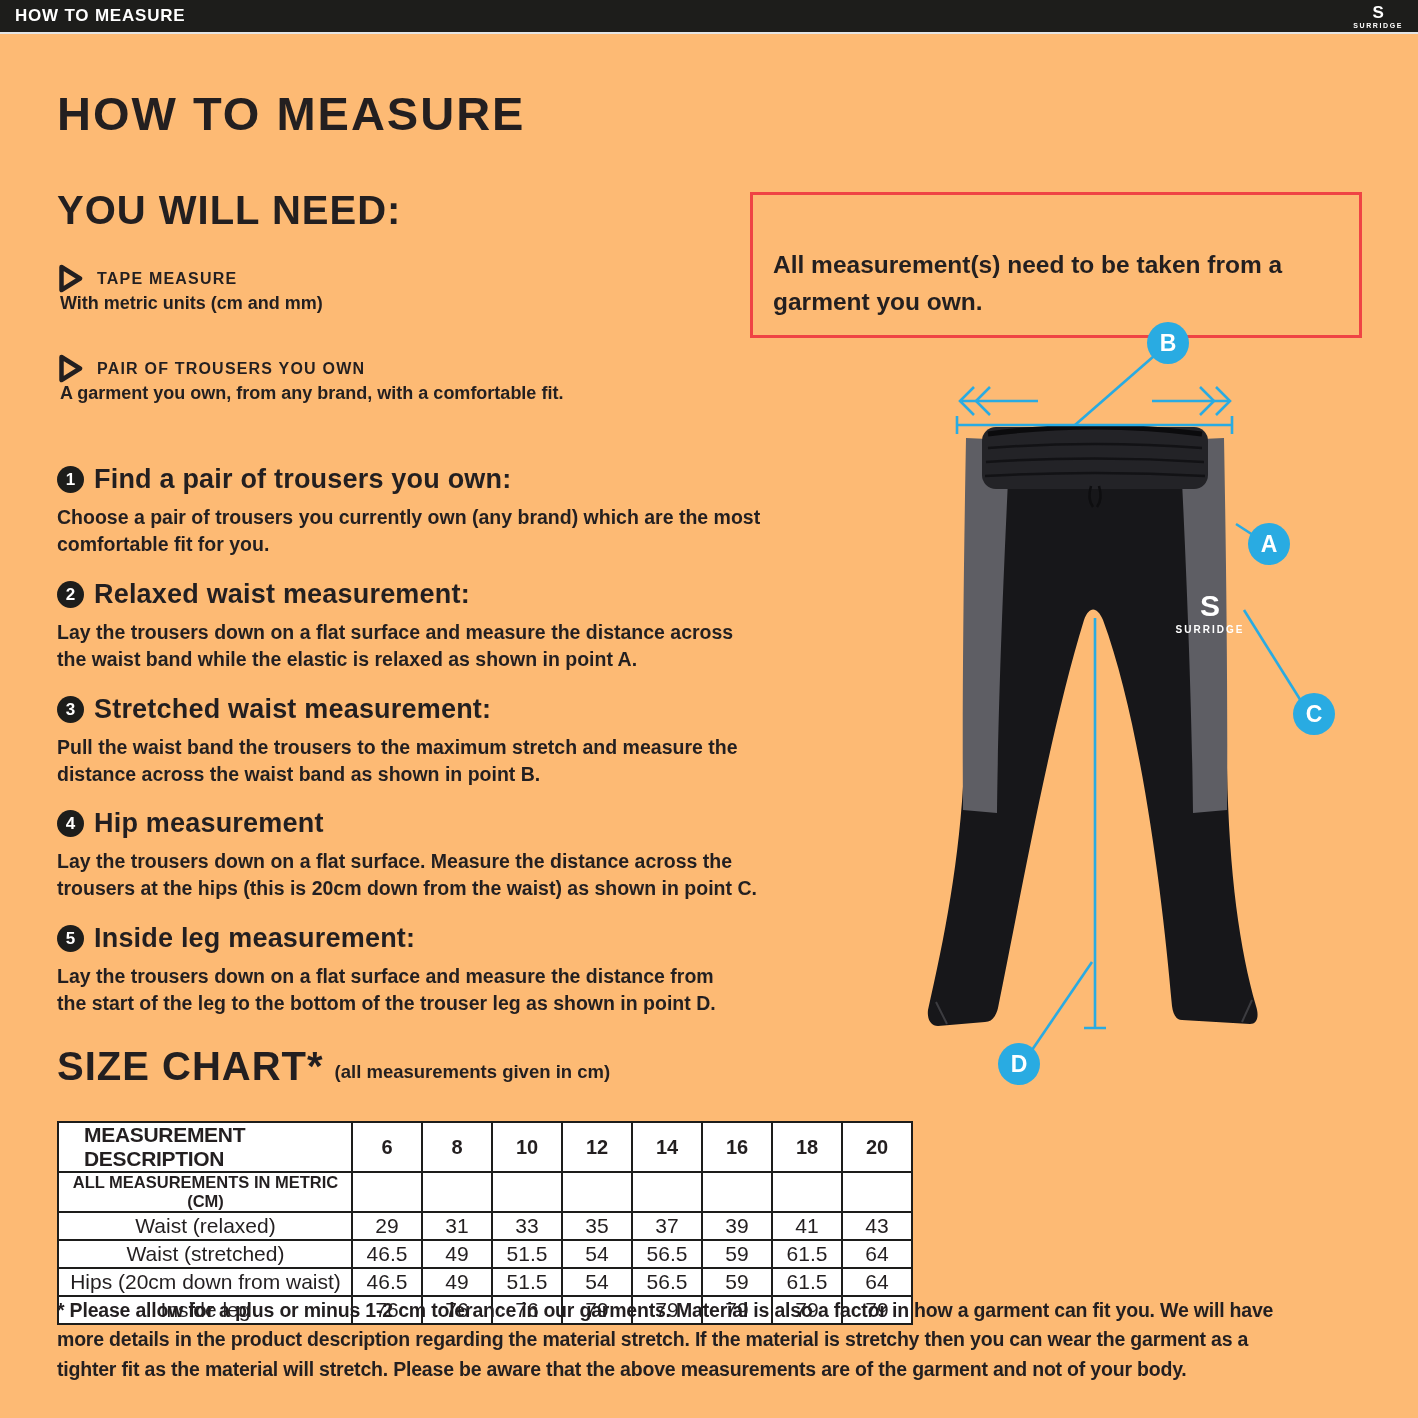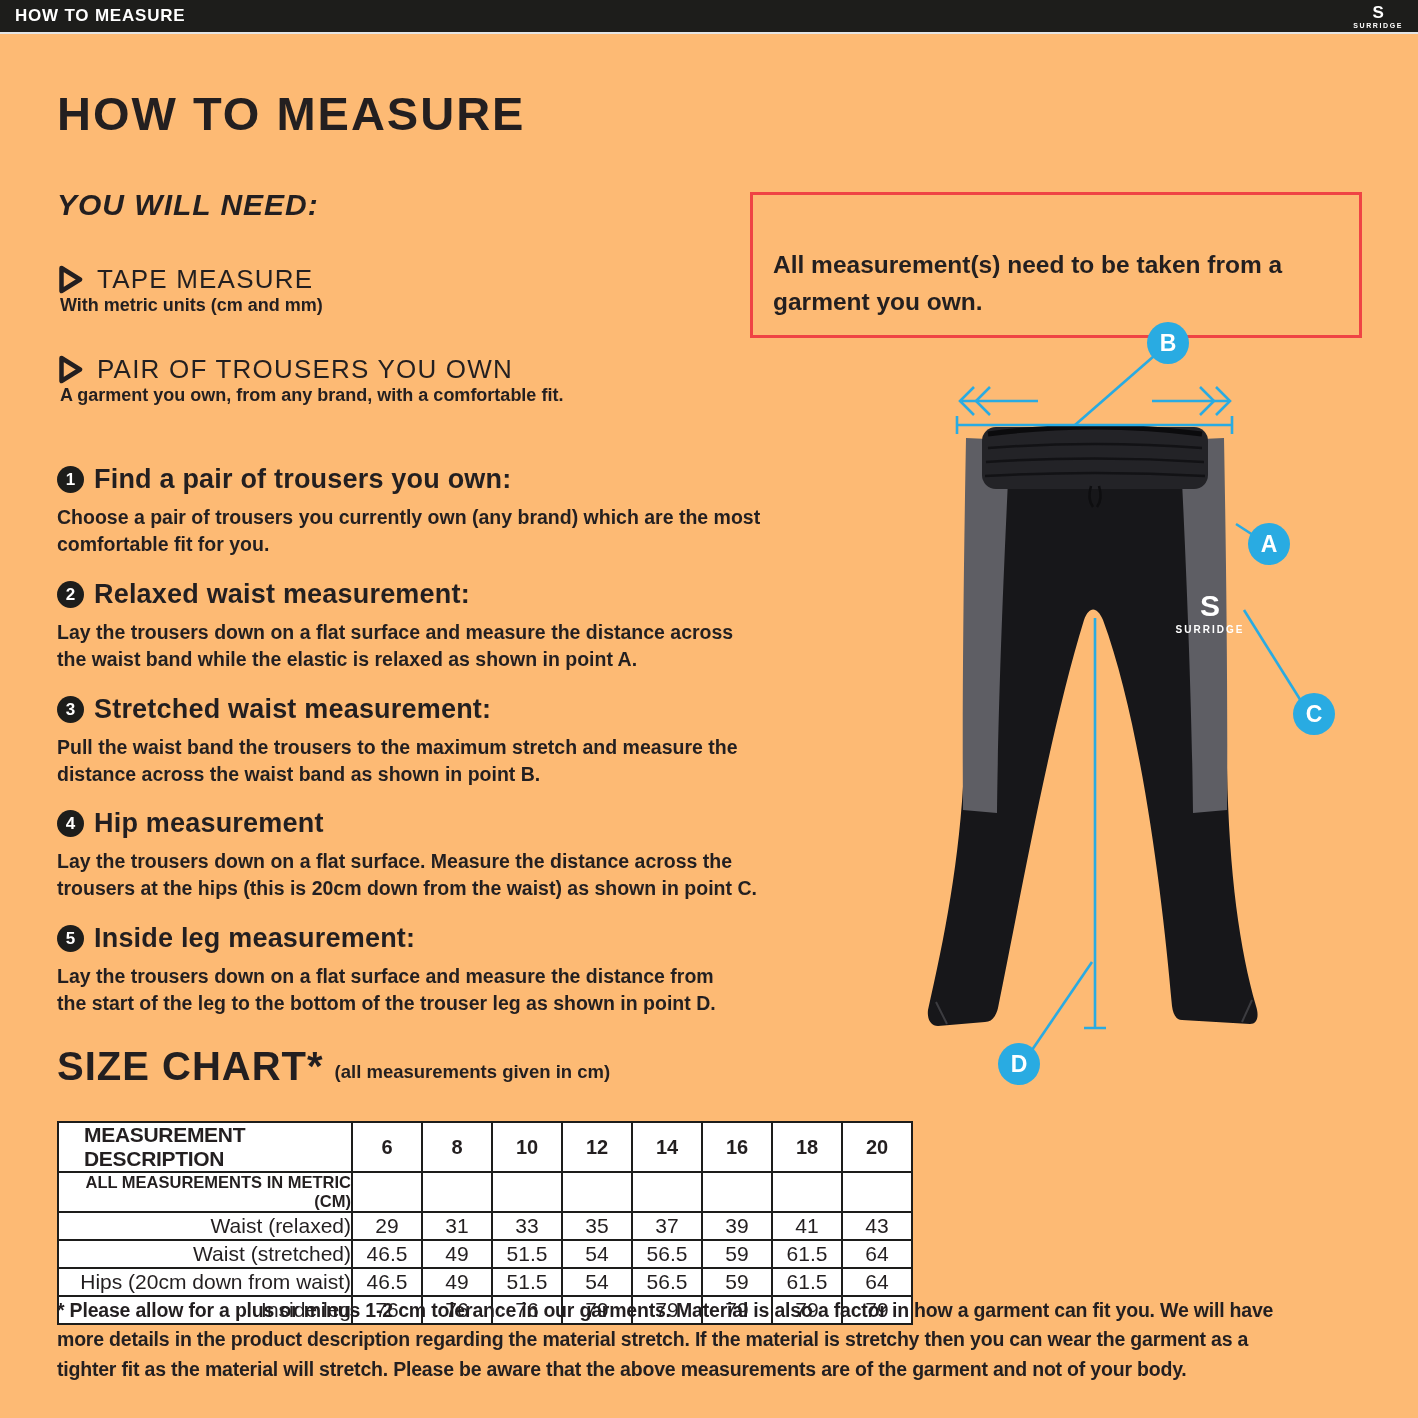--- a/index.html
+++ b/index.html
@@ -10,27 +10,27 @@
   .topbar{position:absolute;top:0;left:0;right:0;height:34px;background:#1d1d1b;
           display:flex;align-items:center;justify-content:space-between;
           padding:0 15px;box-sizing:border-box;border-bottom:2px solid #e4e4e4;}
   .topbar-title{color:#fff;font-size:17px;font-weight:700;letter-spacing:.8px;}
   .brand{display:flex;flex-direction:column;align-items:center;line-height:1;}
   .brand-mark{color:#fff;font-size:17px;font-weight:800;}
   .brand-name{color:#fff;font-size:7px;font-weight:700;letter-spacing:1.6px;margin-top:1px;}
 
   
   .page-title{position:absolute;left:57px;top:86px;margin:0;font-size:47px;font-weight:800;letter-spacing:2px;}
-  .need-heading{position:absolute;left:57px;top:188px;margin:0;font-size:30px;font-weight:800;letter-spacing:1px;font-style:italic;}
+  .need-heading{position:absolute;left:57px;top:188px;margin:0;font-size:40px;font-weight:800;letter-spacing:1px;}
 
   
   .need-item{position:absolute;left:57px;width:740px;}
   #need-0{top:264px;} #need-1{top:354px;}
   .need-row{display:flex;align-items:center;gap:13px;}
-  .need-label{font-size:26px;font-weight:400;letter-spacing:1.2px;}
+  .need-label{font-size:16px;font-weight:700;letter-spacing:1.2px;}
   .need-desc{font-size:18px;font-weight:700;padding-left:3px;}
 
   
   .step{position:absolute;left:57px;width:775px;}
   #step-0{top:464px;} #step-1{top:579px;} #step-2{top:694px;} #step-3{top:808px;} #step-4{top:923px;}
   .step-head{display:flex;align-items:center;gap:10px;}
   .badge{width:27px;height:27px;border-radius:50%;background:#1d1d1b;color:#fff;
          font-size:17px;font-weight:700;display:flex;align-items:center;justify-content:center;flex:0 0 27px;}
   .step-title{font-size:27px;font-weight:800;letter-spacing:.2px;}
   .step-body{margin-top:9px;font-size:19.5px;font-weight:700;line-height:1.38;white-space:pre-line;}
@@ -47,21 +47,21 @@
   .size-chart-head{position:absolute;left:57px;top:1044px;display:flex;align-items:flex-end;gap:11px;}
   .size-chart-title{font-size:40px;font-weight:800;letter-spacing:1px;}
   .size-chart-subtitle{font-size:18.5px;font-weight:700;padding-bottom:6px;}
 
   table.size-chart{position:absolute;left:57px;top:1121px;border-collapse:collapse;
                    table-layout:fixed;width:856px;background:#fff;}
   table.size-chart th,table.size-chart td{border:2px solid #1d1d1b;padding:0;}
   table.size-chart th{height:38px;font-size:20px;font-weight:700;text-align:center;}
   table.size-chart th.desc{text-align:left;padding-left:25px;font-size:21px;letter-spacing:-.3px;}
   table.size-chart td{height:26px;text-align:center;font-size:21px;font-weight:400;}
-  table.size-chart td.desc{text-align:right;padding-left:1px;}
+  table.size-chart td.desc{text-align:center;padding-left:1px;}
   table.size-chart tr.metric td{height:23px;}
   table.size-chart tr.metric td.desc{font-size:16.5px;font-weight:700;}
 
   .footnote{position:absolute;left:57px;top:1296px;width:1322px;font-size:19.5px;font-weight:700;
             line-height:1.5;letter-spacing:-.2px;white-space:pre-line;}
 </style>
 </head>
 <body>
 
 <div class="page">

